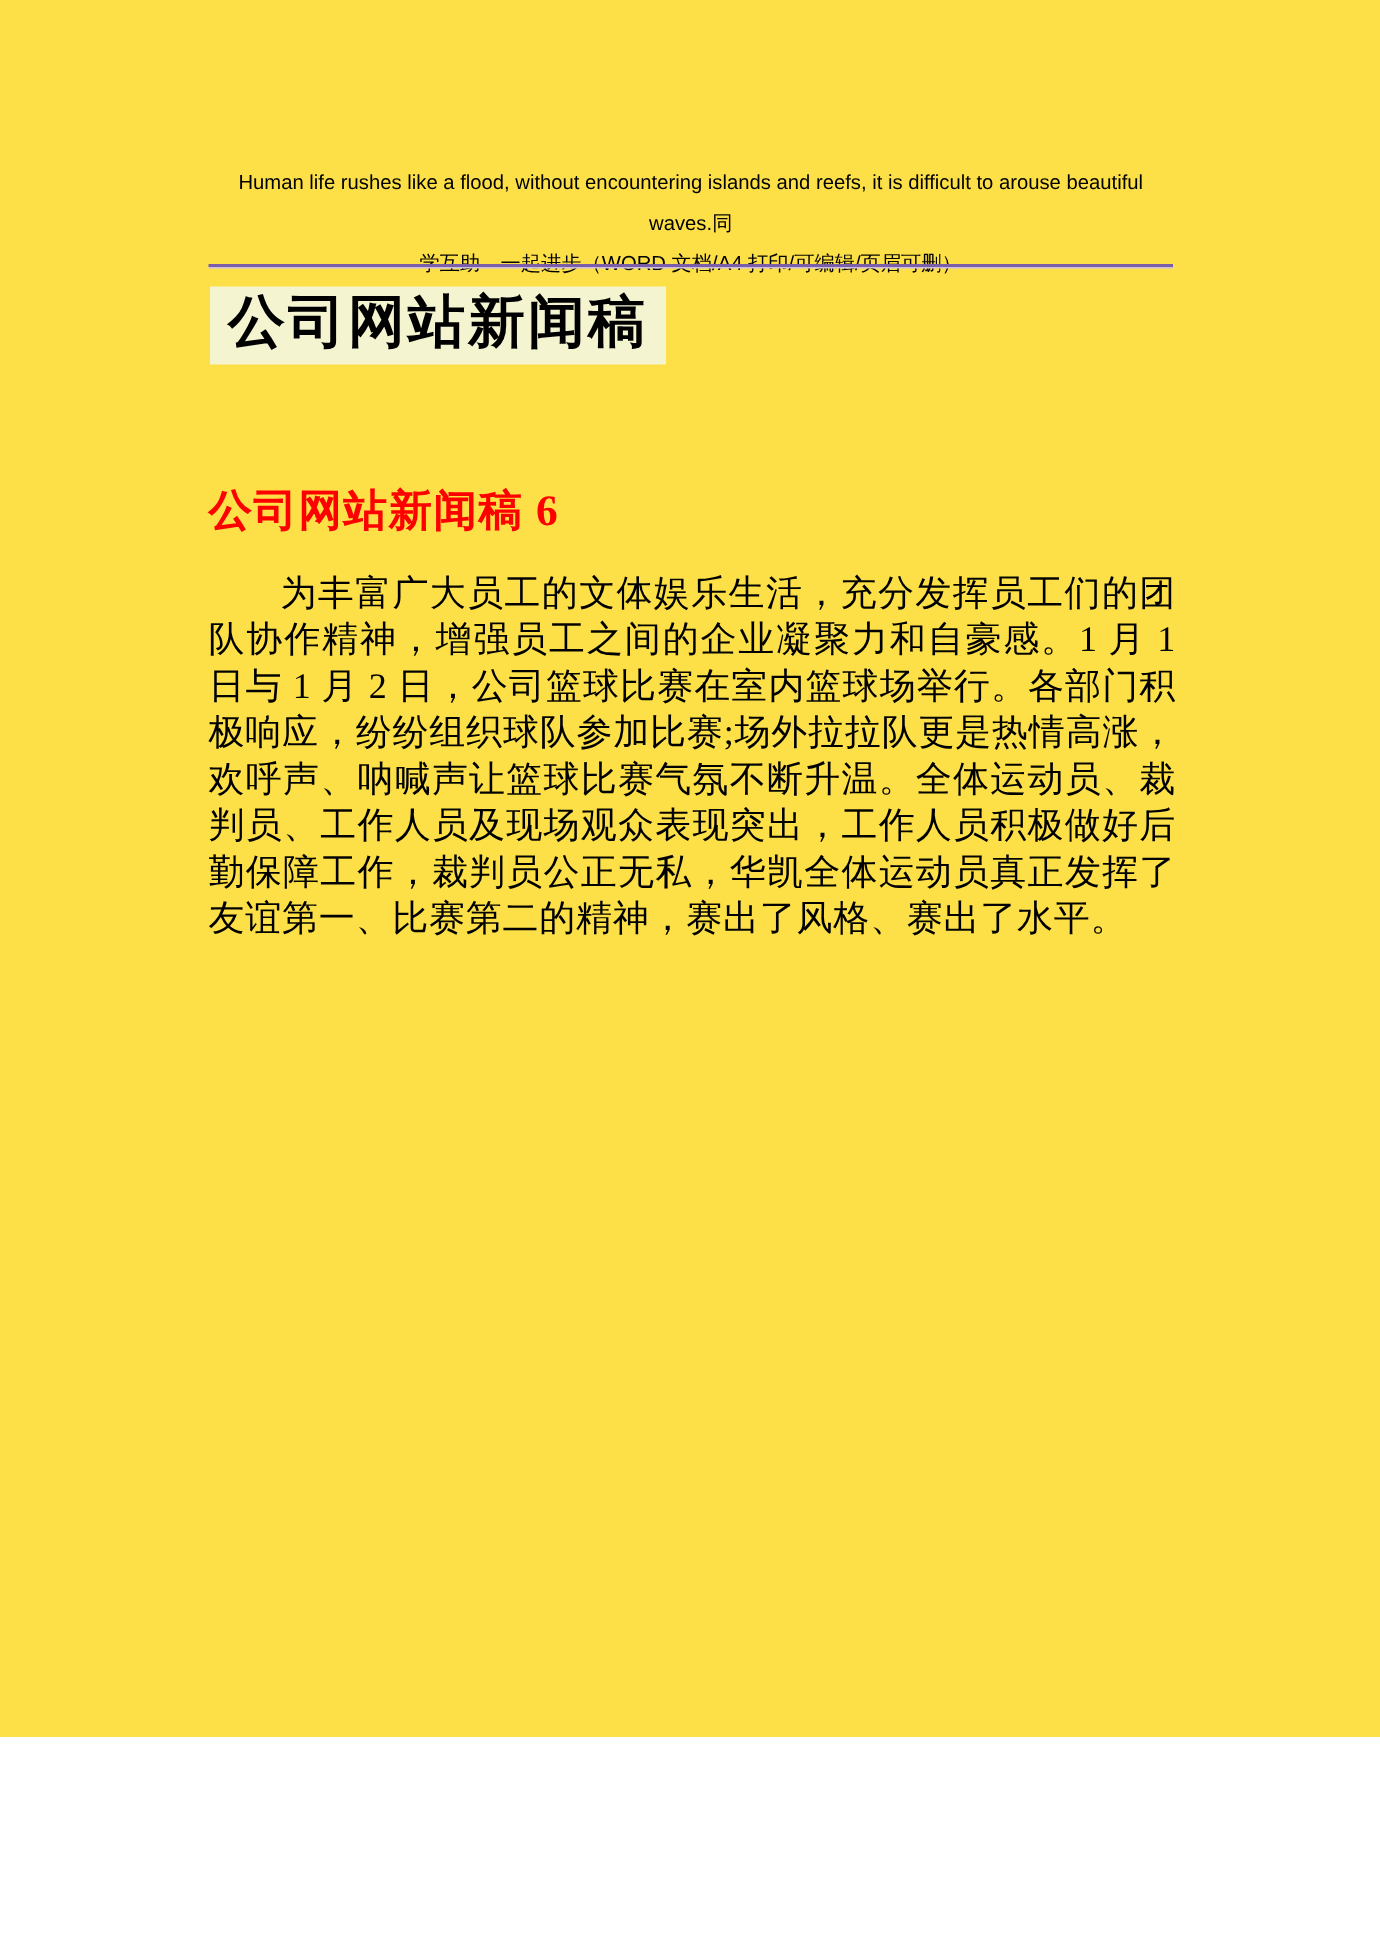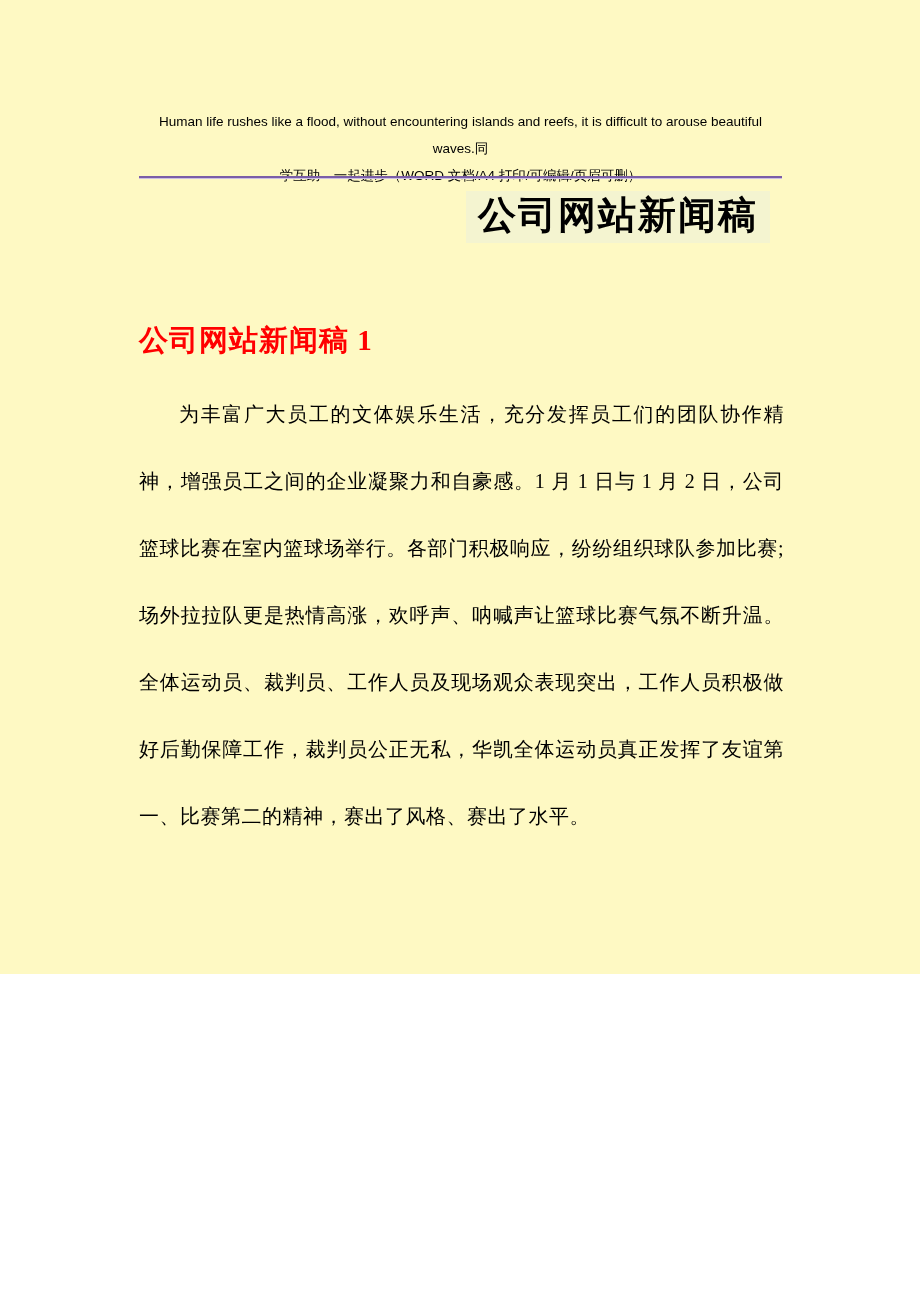--- a/index.html
+++ b/index.html
@@ -1,21 +1,21 @@
 <!DOCTYPE html>
 <html><head>
 <meta charset="utf-8">
 <style>
   * { margin: 0; padding: 0; box-sizing: border-box; }
   html, body { background: #ffffff; }
   .page {
     position: relative;
     width: 920px;
-    height: 974px;
-    background: #fef9c3;
+    height: 1158px;
+    background: #fde047;
     margin: 0 auto;
     overflow: hidden;
     font-family: "Liberation Serif", serif;
     color: #000000;
   }
   .header-text {
     position: absolute;
     top: 108px;
     left: 139px;
     width: 643px;
@@ -29,23 +29,23 @@
     position: absolute;
     top: 176px;
     left: 139px;
     width: 643px;
   }
   .header-rule .rule-dark  { height: 2px; background: #7b5ea7; }
   .header-rule .rule-light { height: 1px; background: #cdbfe3; }
   .doc-title {
     position: absolute;
     top: 191px;
-    left: 127px;
+    left: 140px;
     width: 643px;
-    text-align: right;
+    text-align: left;
   }
   .doc-title .highlight {
     display: inline-block;
     background: #f4f4d0;
     padding: 5px 12px 7px 12px;
     font-size: 38px;
     font-weight: bold;
     letter-spacing: 2px;
     line-height: 1.05;
   }
@@ -57,22 +57,22 @@
     font-size: 29px;
     font-weight: bold;
     color: #ff0000;
     letter-spacing: 1px;
   }
   .body-text {
     position: absolute;
     top: 381px;
     left: 139px;
     width: 645px;
-    font-size: 20px;
-    line-height: 67px;
+    font-size: 24px;
+    line-height: 31px;
     text-align: justify;
     text-justify: inter-character;
     color: #000000;
   }
   .body-text p {
     margin: 0 0 16px 0;
     text-indent: 2em;
     letter-spacing: 0.5px;
   }
 </style>
@@ -88,19 +88,19 @@
 
   <div class="header-rule">
     <div class="rule-dark"></div>
     <div class="rule-light"></div>
   </div>
 
   <h1 class="doc-title">
     <span class="highlight">公司网站新闻稿</span>
   </h1>
 
-  <h2 class="section-heading">公司网站新闻稿 1</h2>
+  <h2 class="section-heading">公司网站新闻稿 6</h2>
 
   <div class="body-text">
     <p>为丰富广大员工的文体娱乐生活，充分发挥员工们的团队协作精神，增强员工之间的企业凝聚力和自豪感。1 月 1 日与 1 月 2 日，公司篮球比赛在室内篮球场举行。各部门积极响应，纷纷组织球队参加比赛;场外拉拉队更是热情高涨，欢呼声、呐喊声让篮球比赛气氛不断升温。全体运动员、裁判员、工作人员及现场观众表现突出，工作人员积极做好后勤保障工作，裁判员公正无私，华凯全体运动员真正发挥了友谊第一、比赛第二的精神，赛出了风格、赛出了水平。</p>
   </div>
 
 </div>
 
 </body></html>

